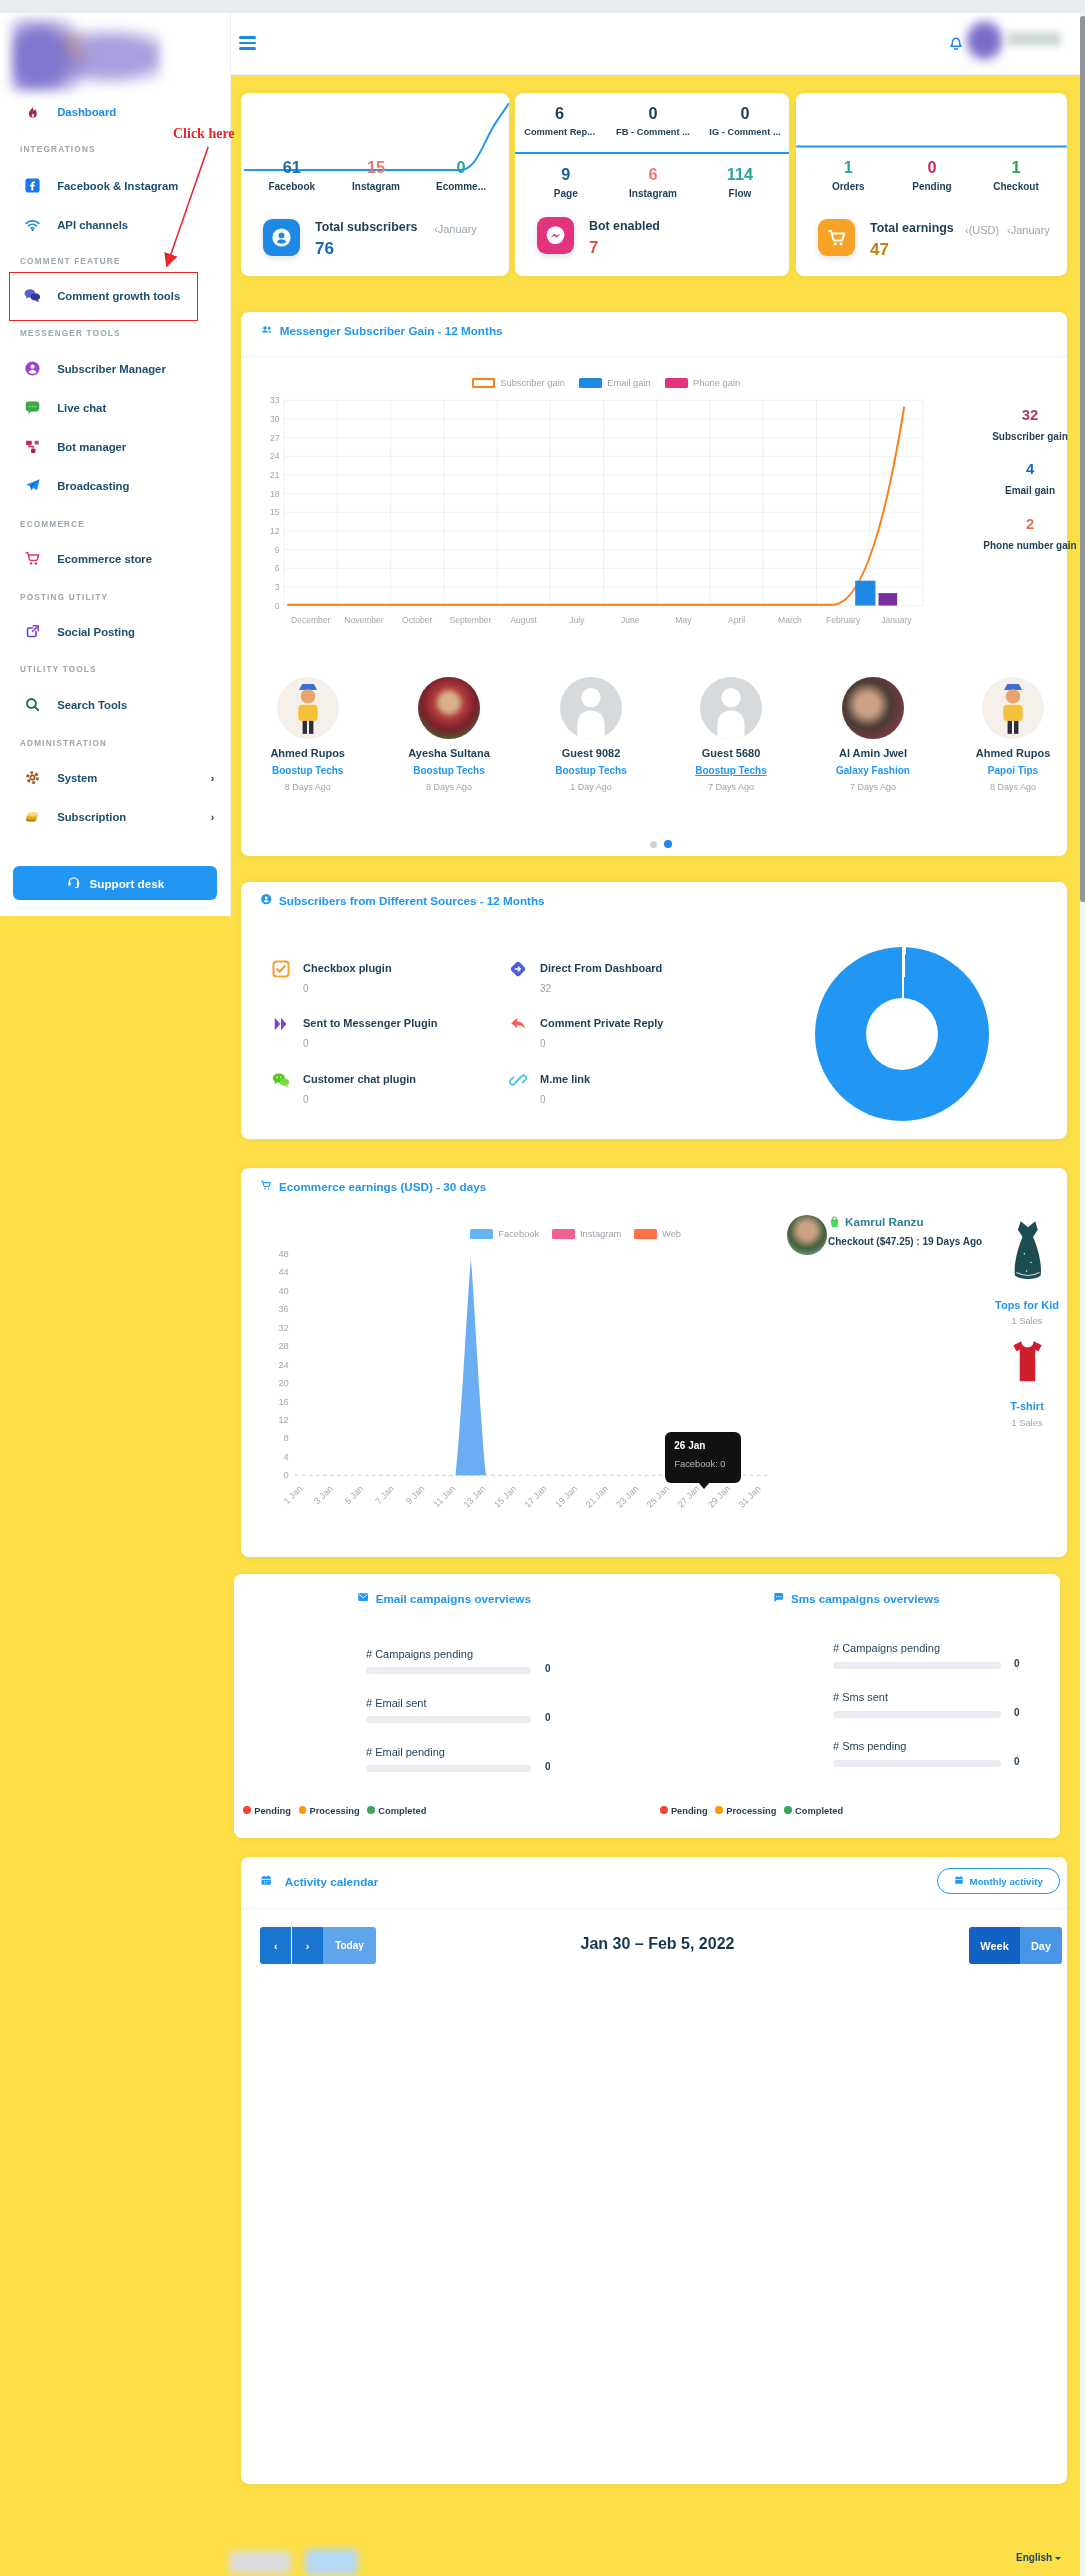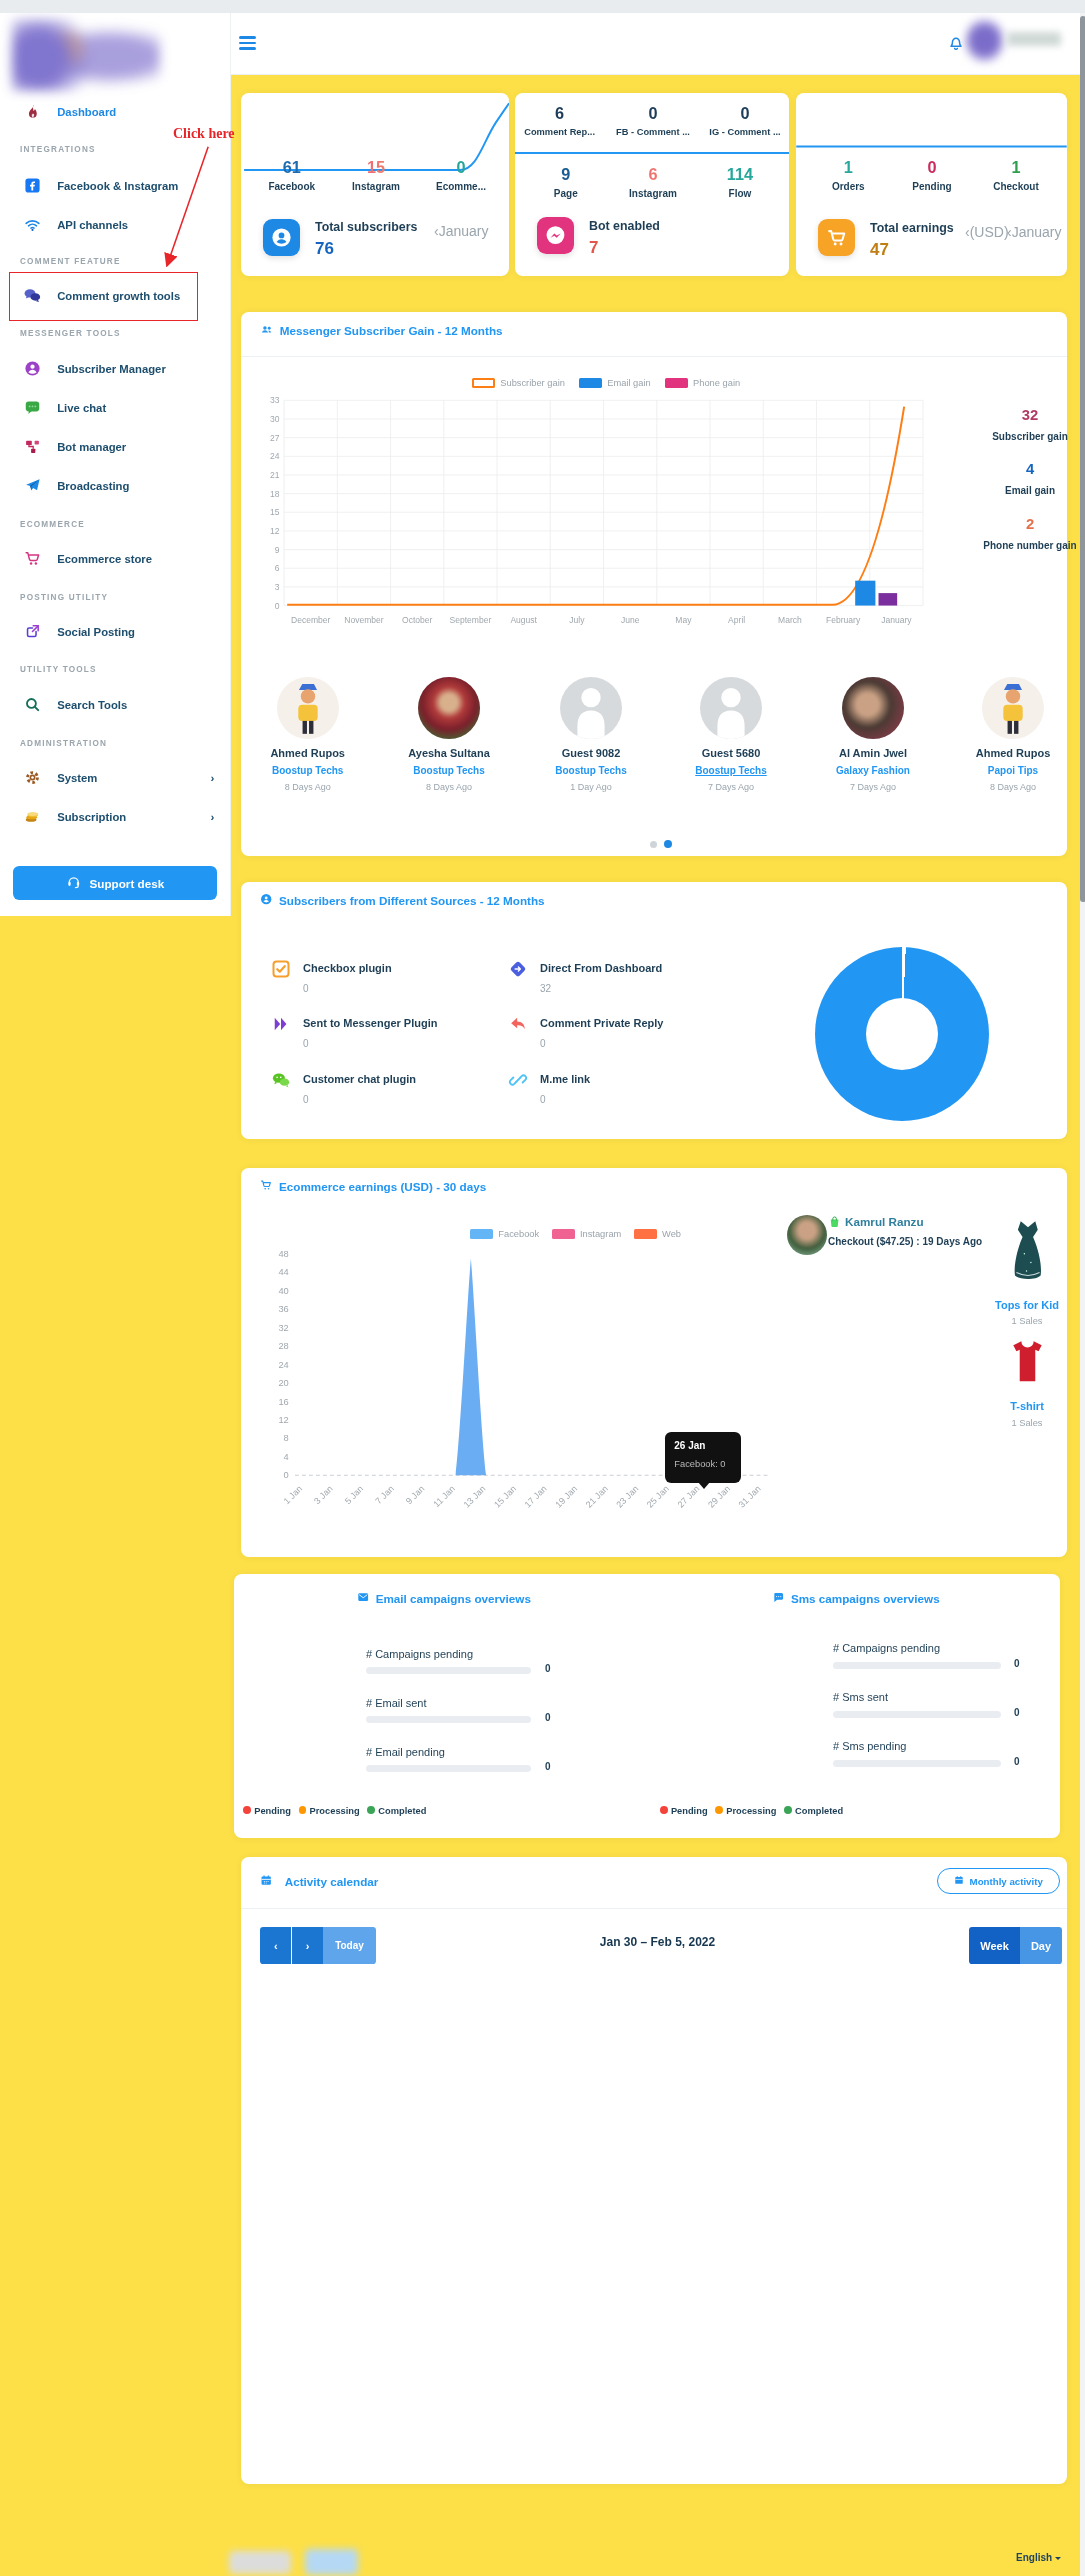--- a/index.html
+++ b/index.html
@@ -22,21 +22,21 @@
   #red-box{position:absolute;left:9.3px;top:259px;width:187px;height:47px;border:1.6px solid #e8262a;z-index:5;}
   #click-here{position:absolute;left:173px;top:113px;color:#e8262a;font-family:"Liberation Serif",serif;font-size:14px;font-weight:600;z-index:5;}
   
   .stat-col{position:absolute;width:86px;text-align:center;}
   .stat-num{font-size:16.3px;font-weight:700;}
   .stat-lab{font-size:10px;color:#1d3e55;font-weight:700;margin-top:3.9px;}
   .grad-pink{background:linear-gradient(90deg,#e84c8b,#f59b52);-webkit-background-clip:text;background-clip:text;color:transparent;}
   .icon-tile{position:absolute;width:37px;height:37px;border-radius:9.3px;display:flex;align-items:center;justify-content:center;box-shadow:0 2.3px 6.2px rgba(0,0,0,.12);}
   .tile-title{position:absolute;font-size:12.4px;font-weight:700;color:#1d3e55;}
   .tile-value{position:absolute;font-size:17px;font-weight:700;}
-  .mini-tag{font-size:14px;color:#9aa5ad;font-weight:400;}
+  .mini-tag{font-size:11px;color:#9aa5ad;font-weight:400;}
   
   .legend-row{position:absolute;display:flex;align-items:center;justify-content:center;gap:14px;}
   .legend-item{display:flex;align-items:center;gap:5.4px;font-size:9.3px;color:#9aa3ab;}
   .sw{width:23px;height:10px;border-radius:1.6px;}
   
   .sum-num{position:absolute;width:132px;text-align:center;font-size:14.8px;font-weight:700;}
   .sum-lab{position:absolute;width:132px;text-align:center;font-size:10px;font-weight:700;color:#1d3e55;}
   
   .sub-col{position:absolute;width:124px;text-align:center;}
   .avatar{width:62px;height:62px;border-radius:50%;overflow:hidden;margin:0 auto;position:relative;background:#d7dadc;}
@@ -62,21 +62,21 @@
   
   .camp-title{position:absolute;width:326px;text-align:center;display:flex;align-items:center;justify-content:center;gap:6.2px;color:#2196f3;font-size:11.7px;font-weight:700;}
   .camp-lab{position:absolute;font-size:11px;font-weight:400;color:#1d3e55;}
   .pbar{position:absolute;height:7px;border-radius:3.9px;background:#e9edf2;}
   .camp-val{position:absolute;font-size:10px;font-weight:700;color:#1d3e55;}
   .camp-legend{position:absolute;display:flex;gap:7.8px;font-size:9.3px;font-weight:700;color:#1d3e55;align-items:center;}
   .ldot{width:7.8px;height:7.8px;border-radius:50%;display:inline-block;margin-right:3.1px;}
   
   #monthly-btn{position:absolute;left:696px;top:11px;width:123px;height:26.4px;border:0.8px solid #2196f3;border-radius:13.2px;background:#fff;color:#2196f3;font-size:9.7px;font-weight:700;display:flex;align-items:center;justify-content:center;gap:5.4px;cursor:pointer;}
   .cal-btn{position:absolute;top:70px;height:37px;border:none;color:#fff;font-size:11px;font-weight:700;cursor:pointer;display:flex;align-items:center;justify-content:center;}
-  #cal-title{position:absolute;left:233px;top:78px;width:367px;text-align:center;font-size:12px;font-weight:700;color:#16374f;}
+  #cal-title{position:absolute;left:233px;top:78px;width:367px;text-align:center;font-size:16px;font-weight:700;color:#16374f;}
   #cal-body{position:absolute;left:28px;top:118px;width:793px;height:490px;background:linear-gradient(180deg,#d3e5f6 0%,#e7f1fa 55%,#fbfdff 100%);border-radius:1.6px;}
   #no-event{position:absolute;left:0;right:0;top:354px;text-align:center;font-size:10px;font-weight:700;color:#16374f;}
   
   .blur-blob{position:absolute;filter:blur(3.9px);border-radius:4.7px;}
   #lang{position:absolute;left:1016px;top:2539px;font-size:10px;font-weight:700;color:#22445e;cursor:pointer;}
   .caret{display:inline-block;width:0;height:0;border-left:3.1px solid transparent;border-right:3.1px solid transparent;border-top:3.9px solid #22445e;margin-left:3.1px;vertical-align:0.8px;}
   
   #scroll-track{position:absolute;right:0;top:0;width:6.2px;height:2576px;background:#f1f3f4;}
   #scroll-thumb{position:absolute;right:0;top:3.1px;width:6.2px;height:886px;background:#8f969b;border-radius:3.1px;cursor:pointer;}
   

